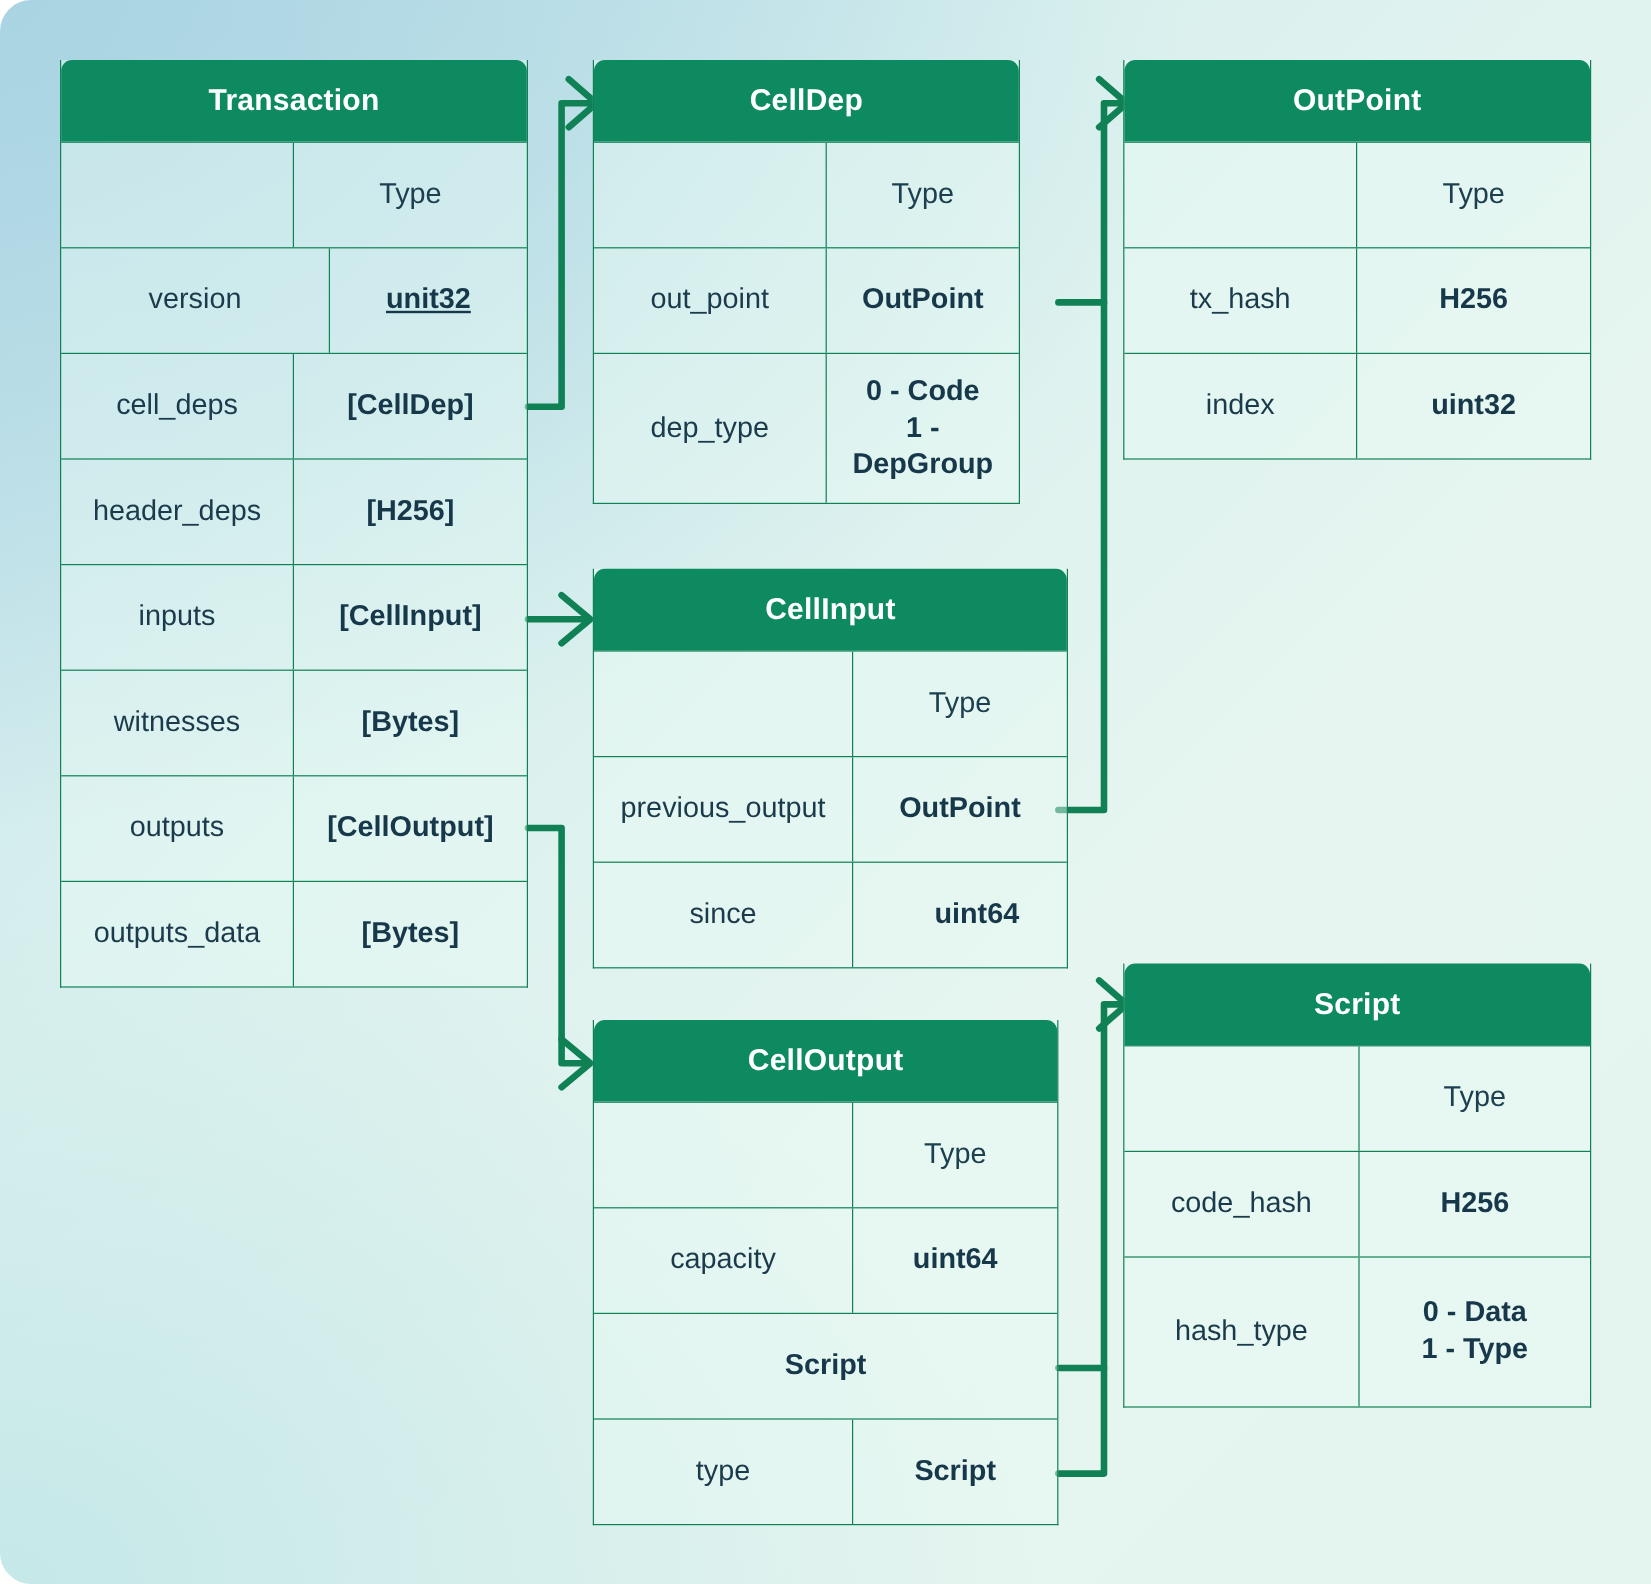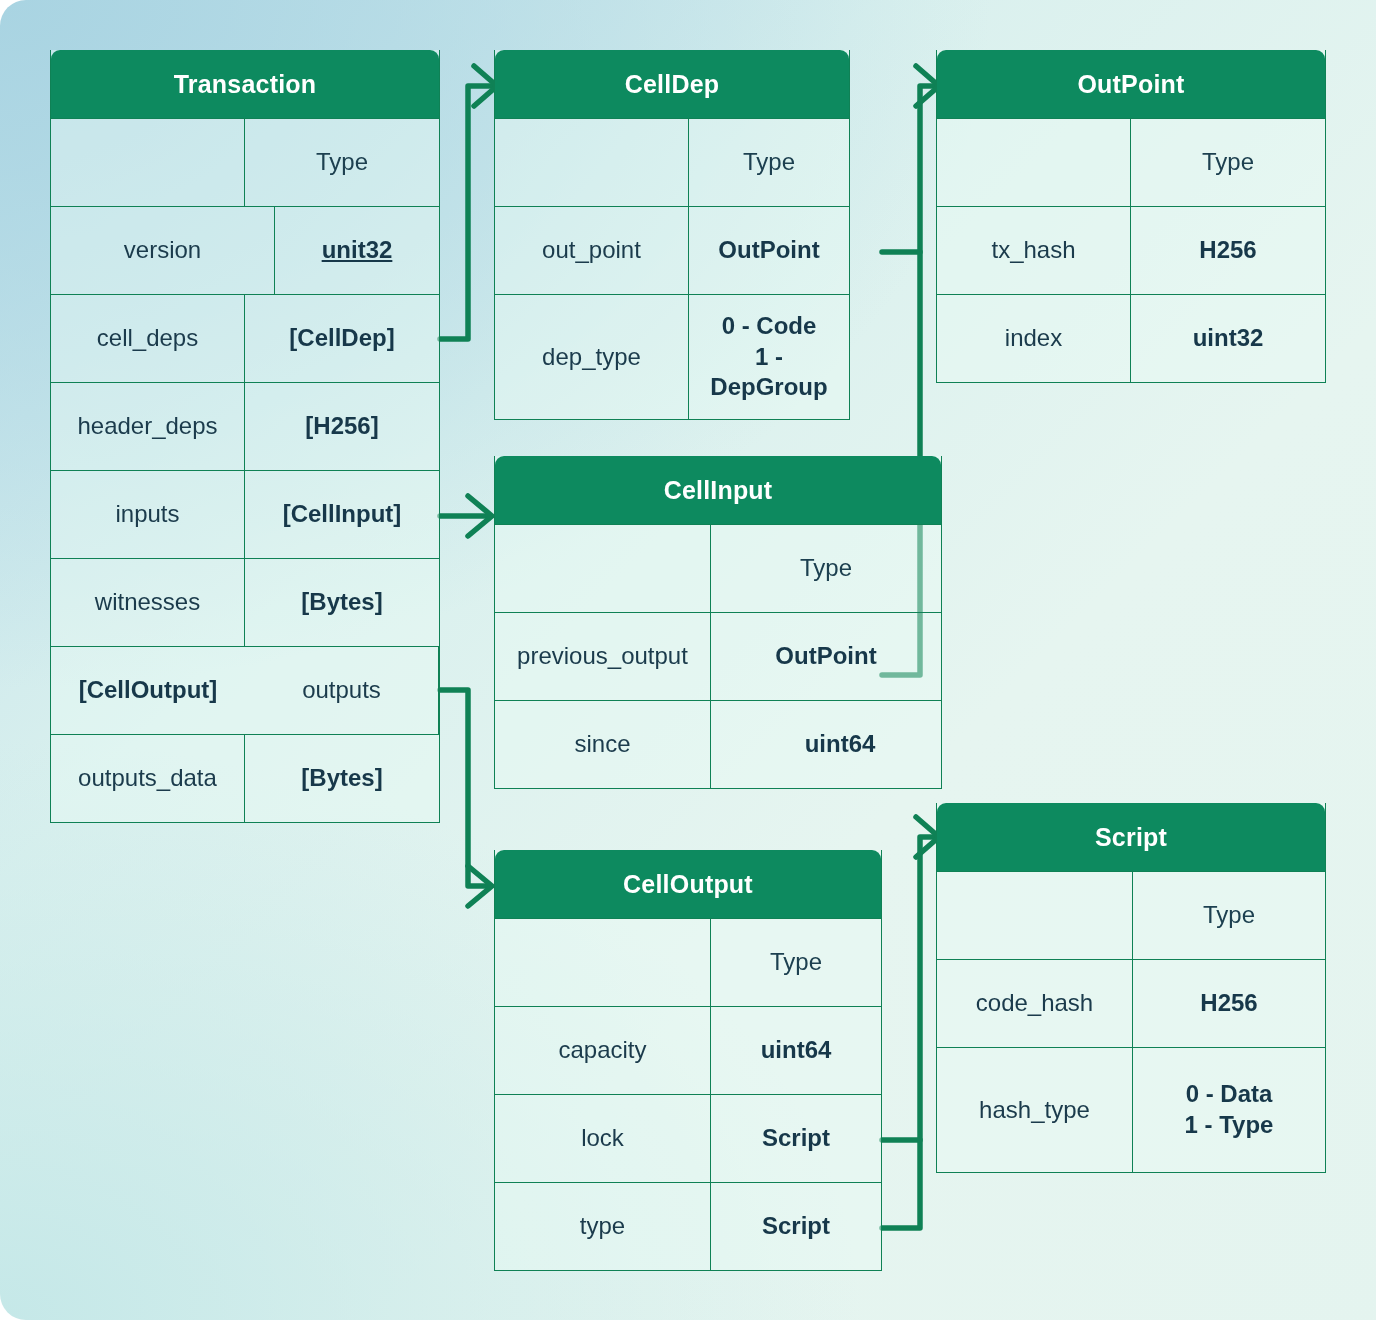--- a/index.html
+++ b/index.html
@@ -129,22 +129,22 @@
     </div>
     <div class="erow" style="height:88px;">
       <div class="ecell name" style="width:194px;">inputs</div>
       <div class="ecell type" style="flex:1;">[CellInput]</div>
     </div>
     <div class="erow" style="height:88px;">
       <div class="ecell name" style="width:194px;">witnesses</div>
       <div class="ecell type" style="flex:1;">[Bytes]</div>
     </div>
     <div class="erow" style="height:88px;">
+      <div class="ecell name" style="width:194px;">outputs</div>
       <div class="ecell type" style="flex:1;">[CellOutput]</div>
-      <div class="ecell name" style="width:194px;">outputs</div>
     </div>
     <div class="erow" style="height:88px;">
       <div class="ecell name" style="width:194px;">outputs_data</div>
       <div class="ecell type" style="flex:1;">[Bytes]</div>
     </div>
   </div>
 
   <div class="etable" style="left:494px; top:50px; width:356px;">
     <div class="etable-head">CellDep</div>
 
@@ -177,21 +177,21 @@
     <div class="erow" style="height:88px;">
       <div class="ecell name" style="width:194px;">tx_hash</div>
       <div class="ecell type" style="flex:1;">H256</div>
     </div>
     <div class="erow" style="height:88px;">
       <div class="ecell name" style="width:194px;">index</div>
       <div class="ecell type" style="flex:1;">uint32</div>
     </div>
   </div>
 
-  <div class="etable" style="left:494px; top:456px; width:448px;">
+  <div class="etable" style="left:494px; top:474px; width:396px;">
     <div class="etable-head">CellInput</div>
 
     <div class="erow" style="height:88px;">
       <div class="ecell name hdr" style="width:216px;"></div>
       <div class="ecell hdr" style="flex:1;">Type</div>
     </div>
 
     <div class="erow" style="height:88px;">
       <div class="ecell name" style="width:216px;">previous_output</div>
       <div class="ecell type" style="flex:1;">OutPoint</div>
@@ -208,21 +208,20 @@
     <div class="erow" style="height:88px;">
       <div class="ecell name hdr" style="width:216px;"></div>
       <div class="ecell hdr" style="flex:1;">Type</div>
     </div>
 
     <div class="erow" style="height:88px;">
       <div class="ecell name" style="width:216px;">capacity</div>
       <div class="ecell type" style="flex:1;">uint64</div>
     </div>
     <div class="erow" style="height:88px;">
-      <div class="ecell name" style="width:216px;">lock</div>
       <div class="ecell type" style="flex:1;">Script</div>
     </div>
     <div class="erow" style="height:88px;">
       <div class="ecell name" style="width:216px;">type</div>
       <div class="ecell type" style="flex:1;">Script</div>
     </div>
   </div>
 
   <div class="etable" style="left:936px; top:803px; width:390px;">
     <div class="etable-head">Script</div>

